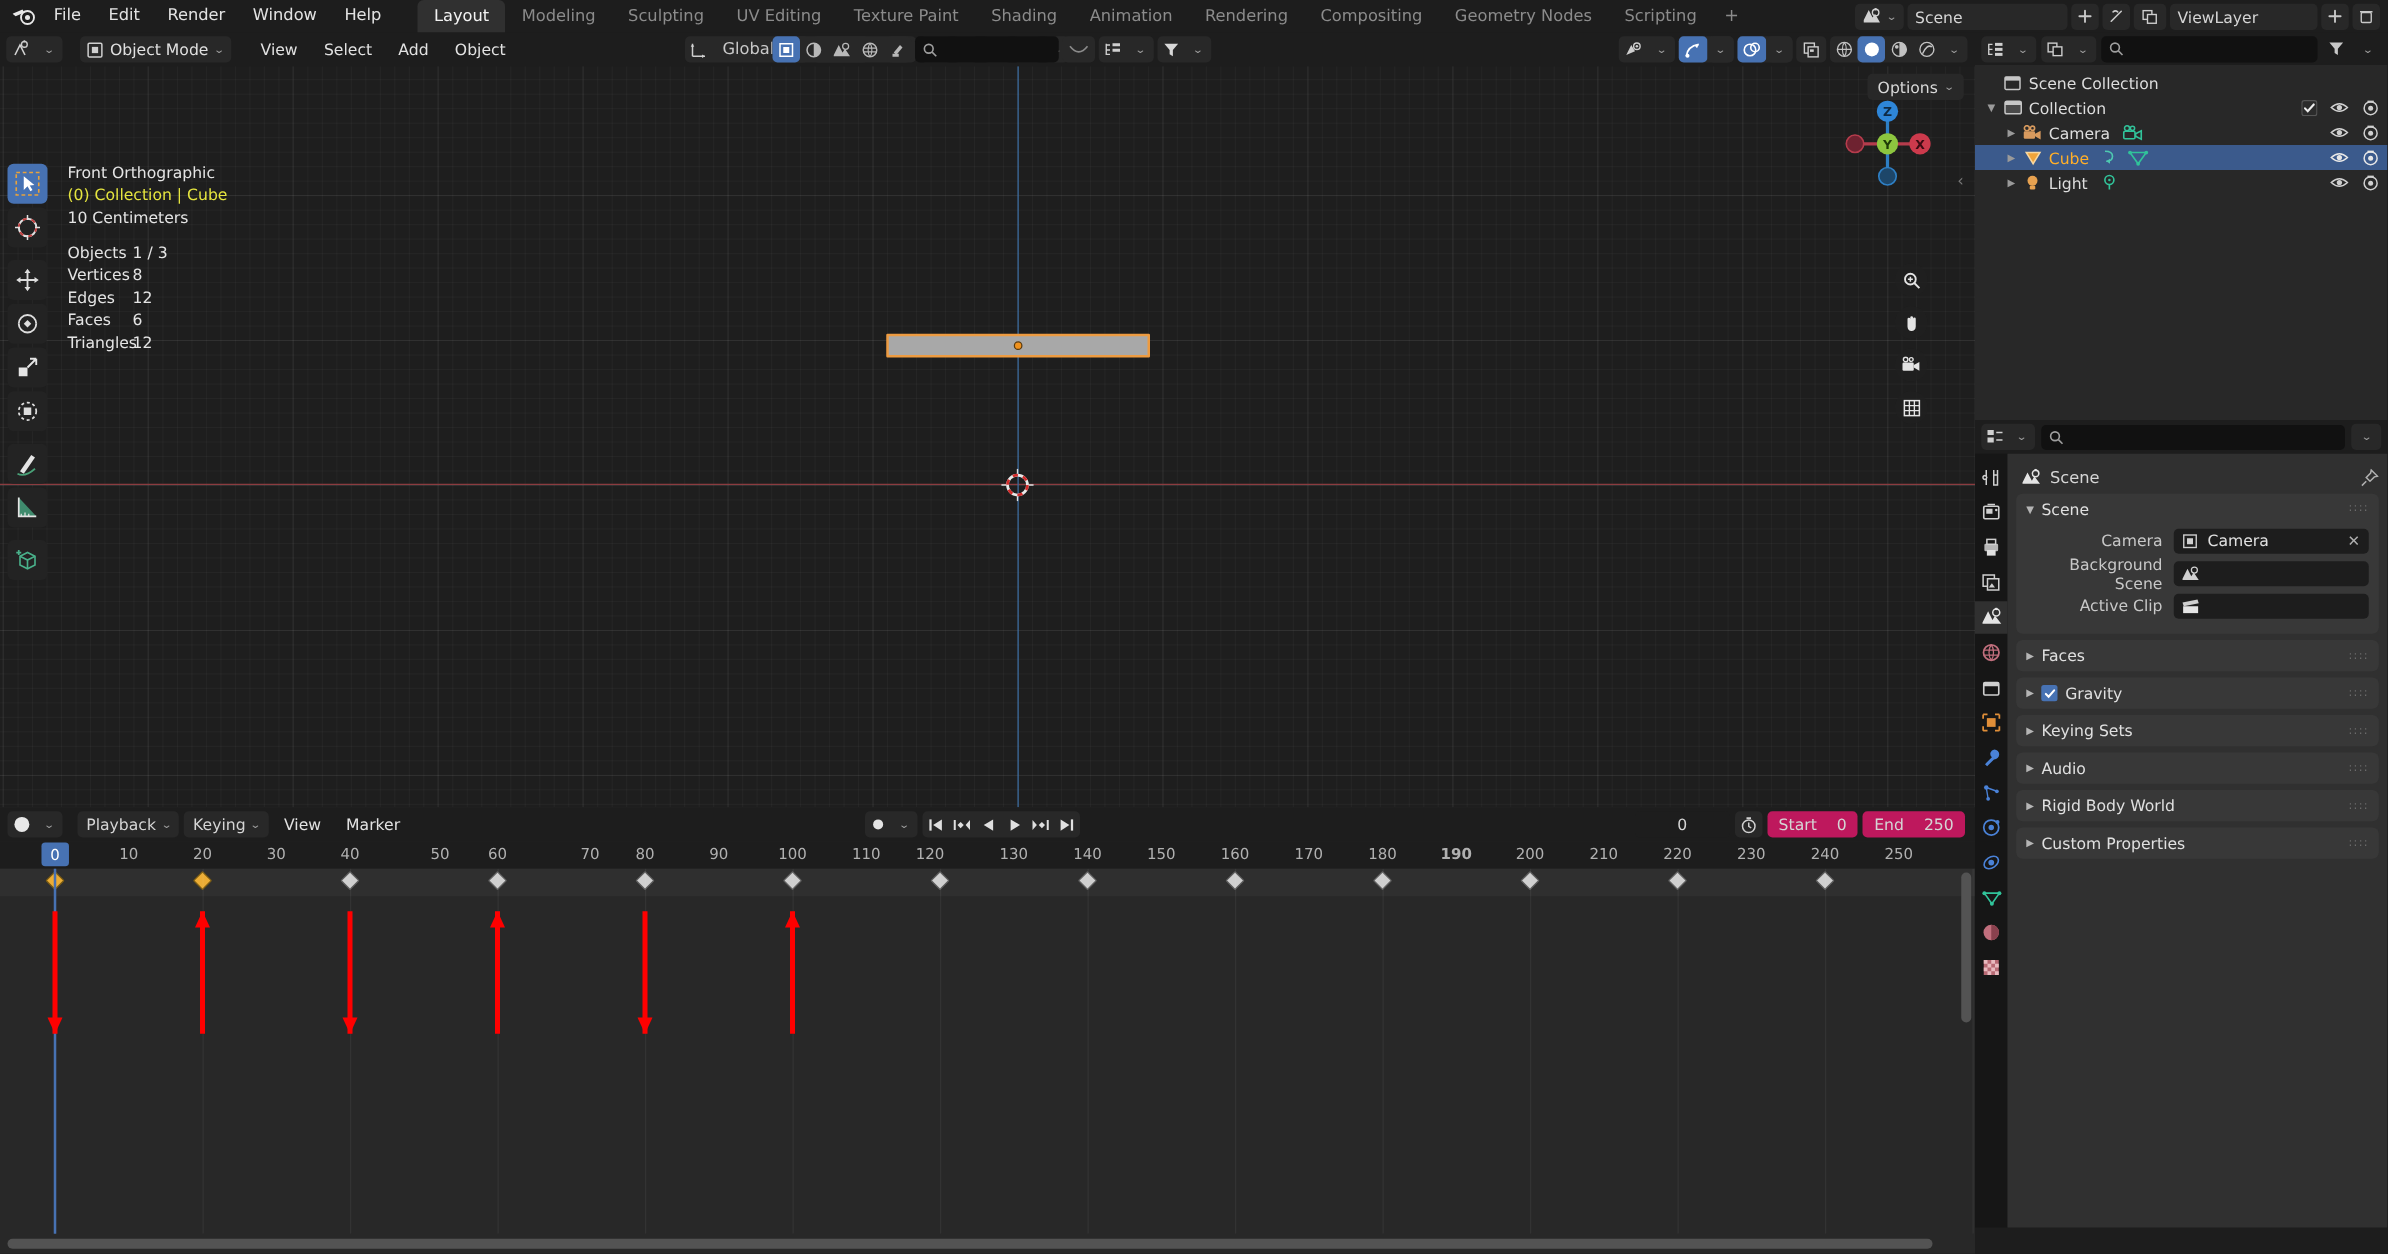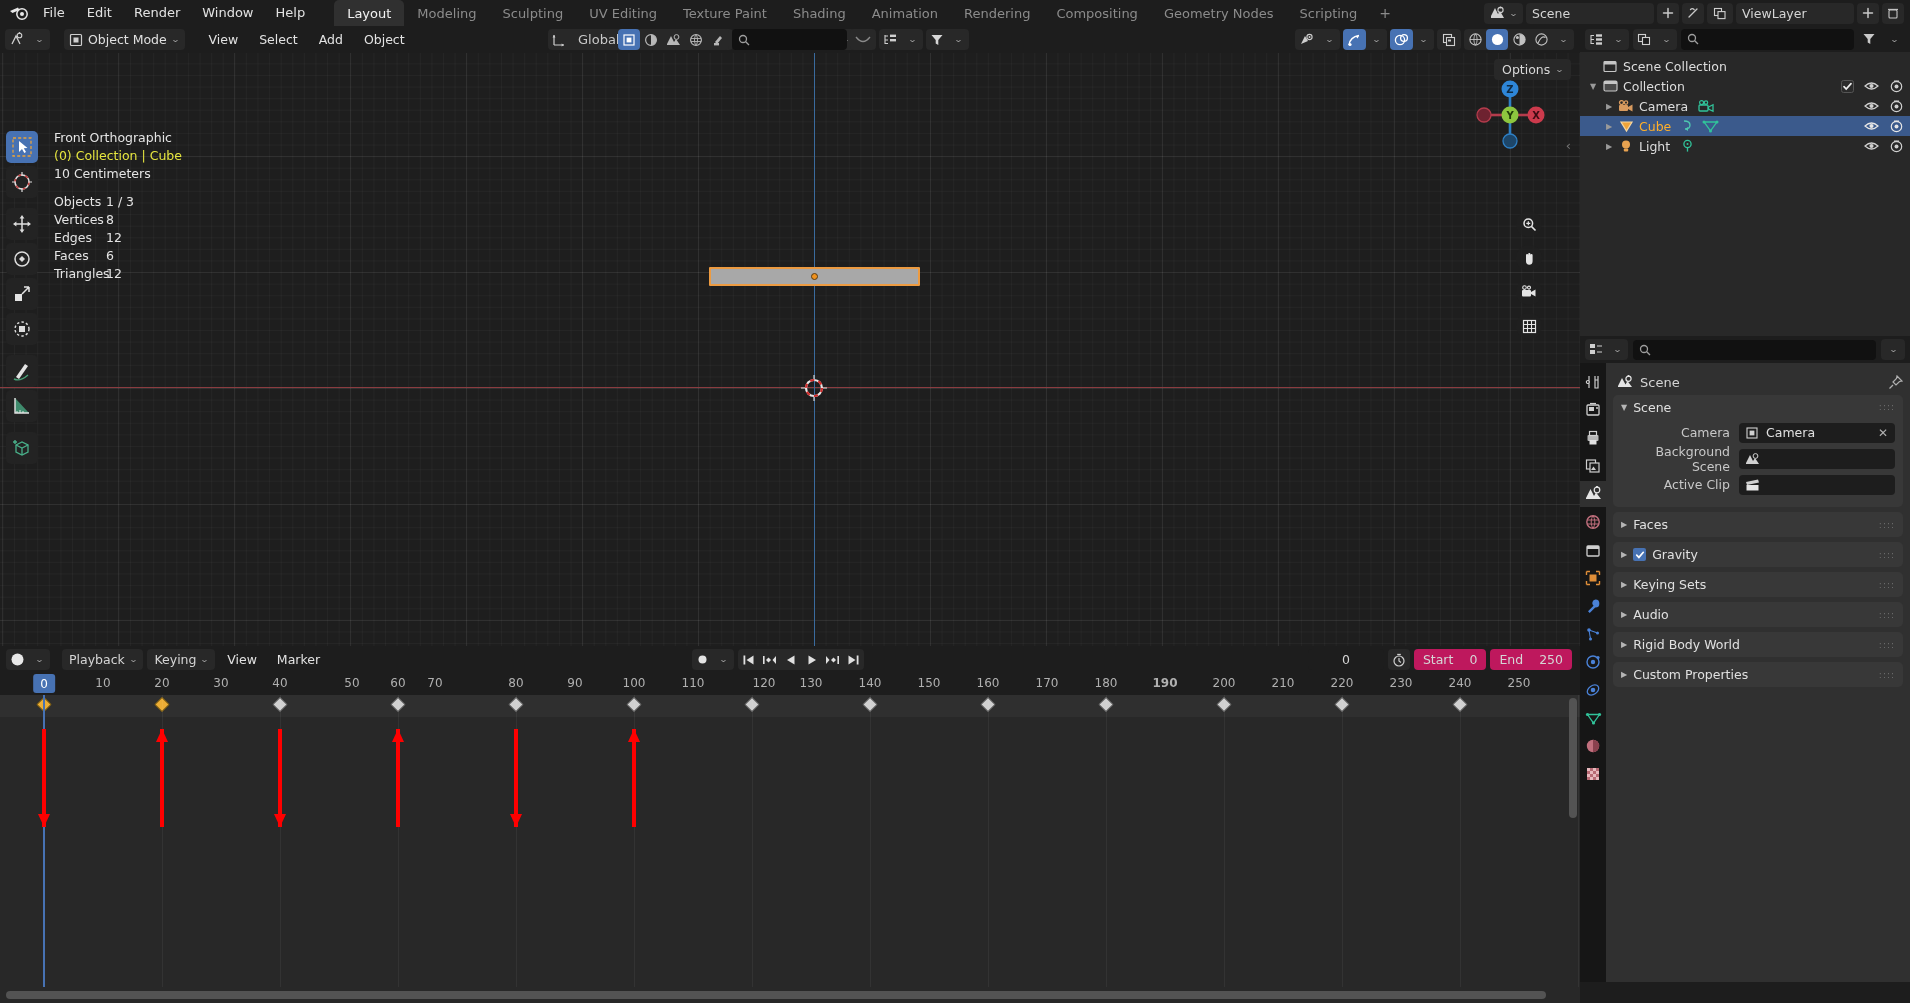--- a/index.html
+++ b/index.html
@@ -1209,26 +1209,26 @@
       </div>
     </div>
 
     <div class="tl-ruler" id="tl-ruler">
         <div class="tick-lbl" style="left: 103px;">10</div>
         <div class="tick-lbl" style="left: 162px;">20</div>
         <div class="tick-lbl" style="left: 221px;">30</div>
         <div class="tick-lbl" style="left: 280px;">40</div>
         <div class="tick-lbl" style="left: 352px;">50</div>
         <div class="tick-lbl" style="left: 398px;">60</div>
-        <div class="tick-lbl" style="left: 435px;">70</div>
+        <div class="tick-lbl" style="left: 472px;">70</div>
         <div class="tick-lbl" style="left: 516px;">80</div>
         <div class="tick-lbl" style="left: 575px;">90</div>
         <div class="tick-lbl" style="left: 634px;">100</div>
         <div class="tick-lbl" style="left: 693px;">110</div>
-        <div class="tick-lbl" style="left: 764px; text-align: center;">120</div>
+        <div class="tick-lbl" style="left: 744px; text-align: center;">120</div>
         <div class="tick-lbl" style="left: 811px;">130</div>
         <div class="tick-lbl" style="left: 870px;">140</div>
         <div class="tick-lbl" style="left: 929px;">150</div>
         <div class="tick-lbl" style="left: 988px;">160</div>
         <div class="tick-lbl" style="left: 1047px;">170</div>
         <div class="tick-lbl" style="left: 1106px;">180</div>
         <div class="tick-lbl" style="left: 1165px; font-weight: bold;">190</div>
         <div class="tick-lbl" style="left: 1224px;">200</div>
         <div class="tick-lbl" style="left: 1283px;">210</div>
         <div class="tick-lbl" style="left: 1342px;">220</div>

